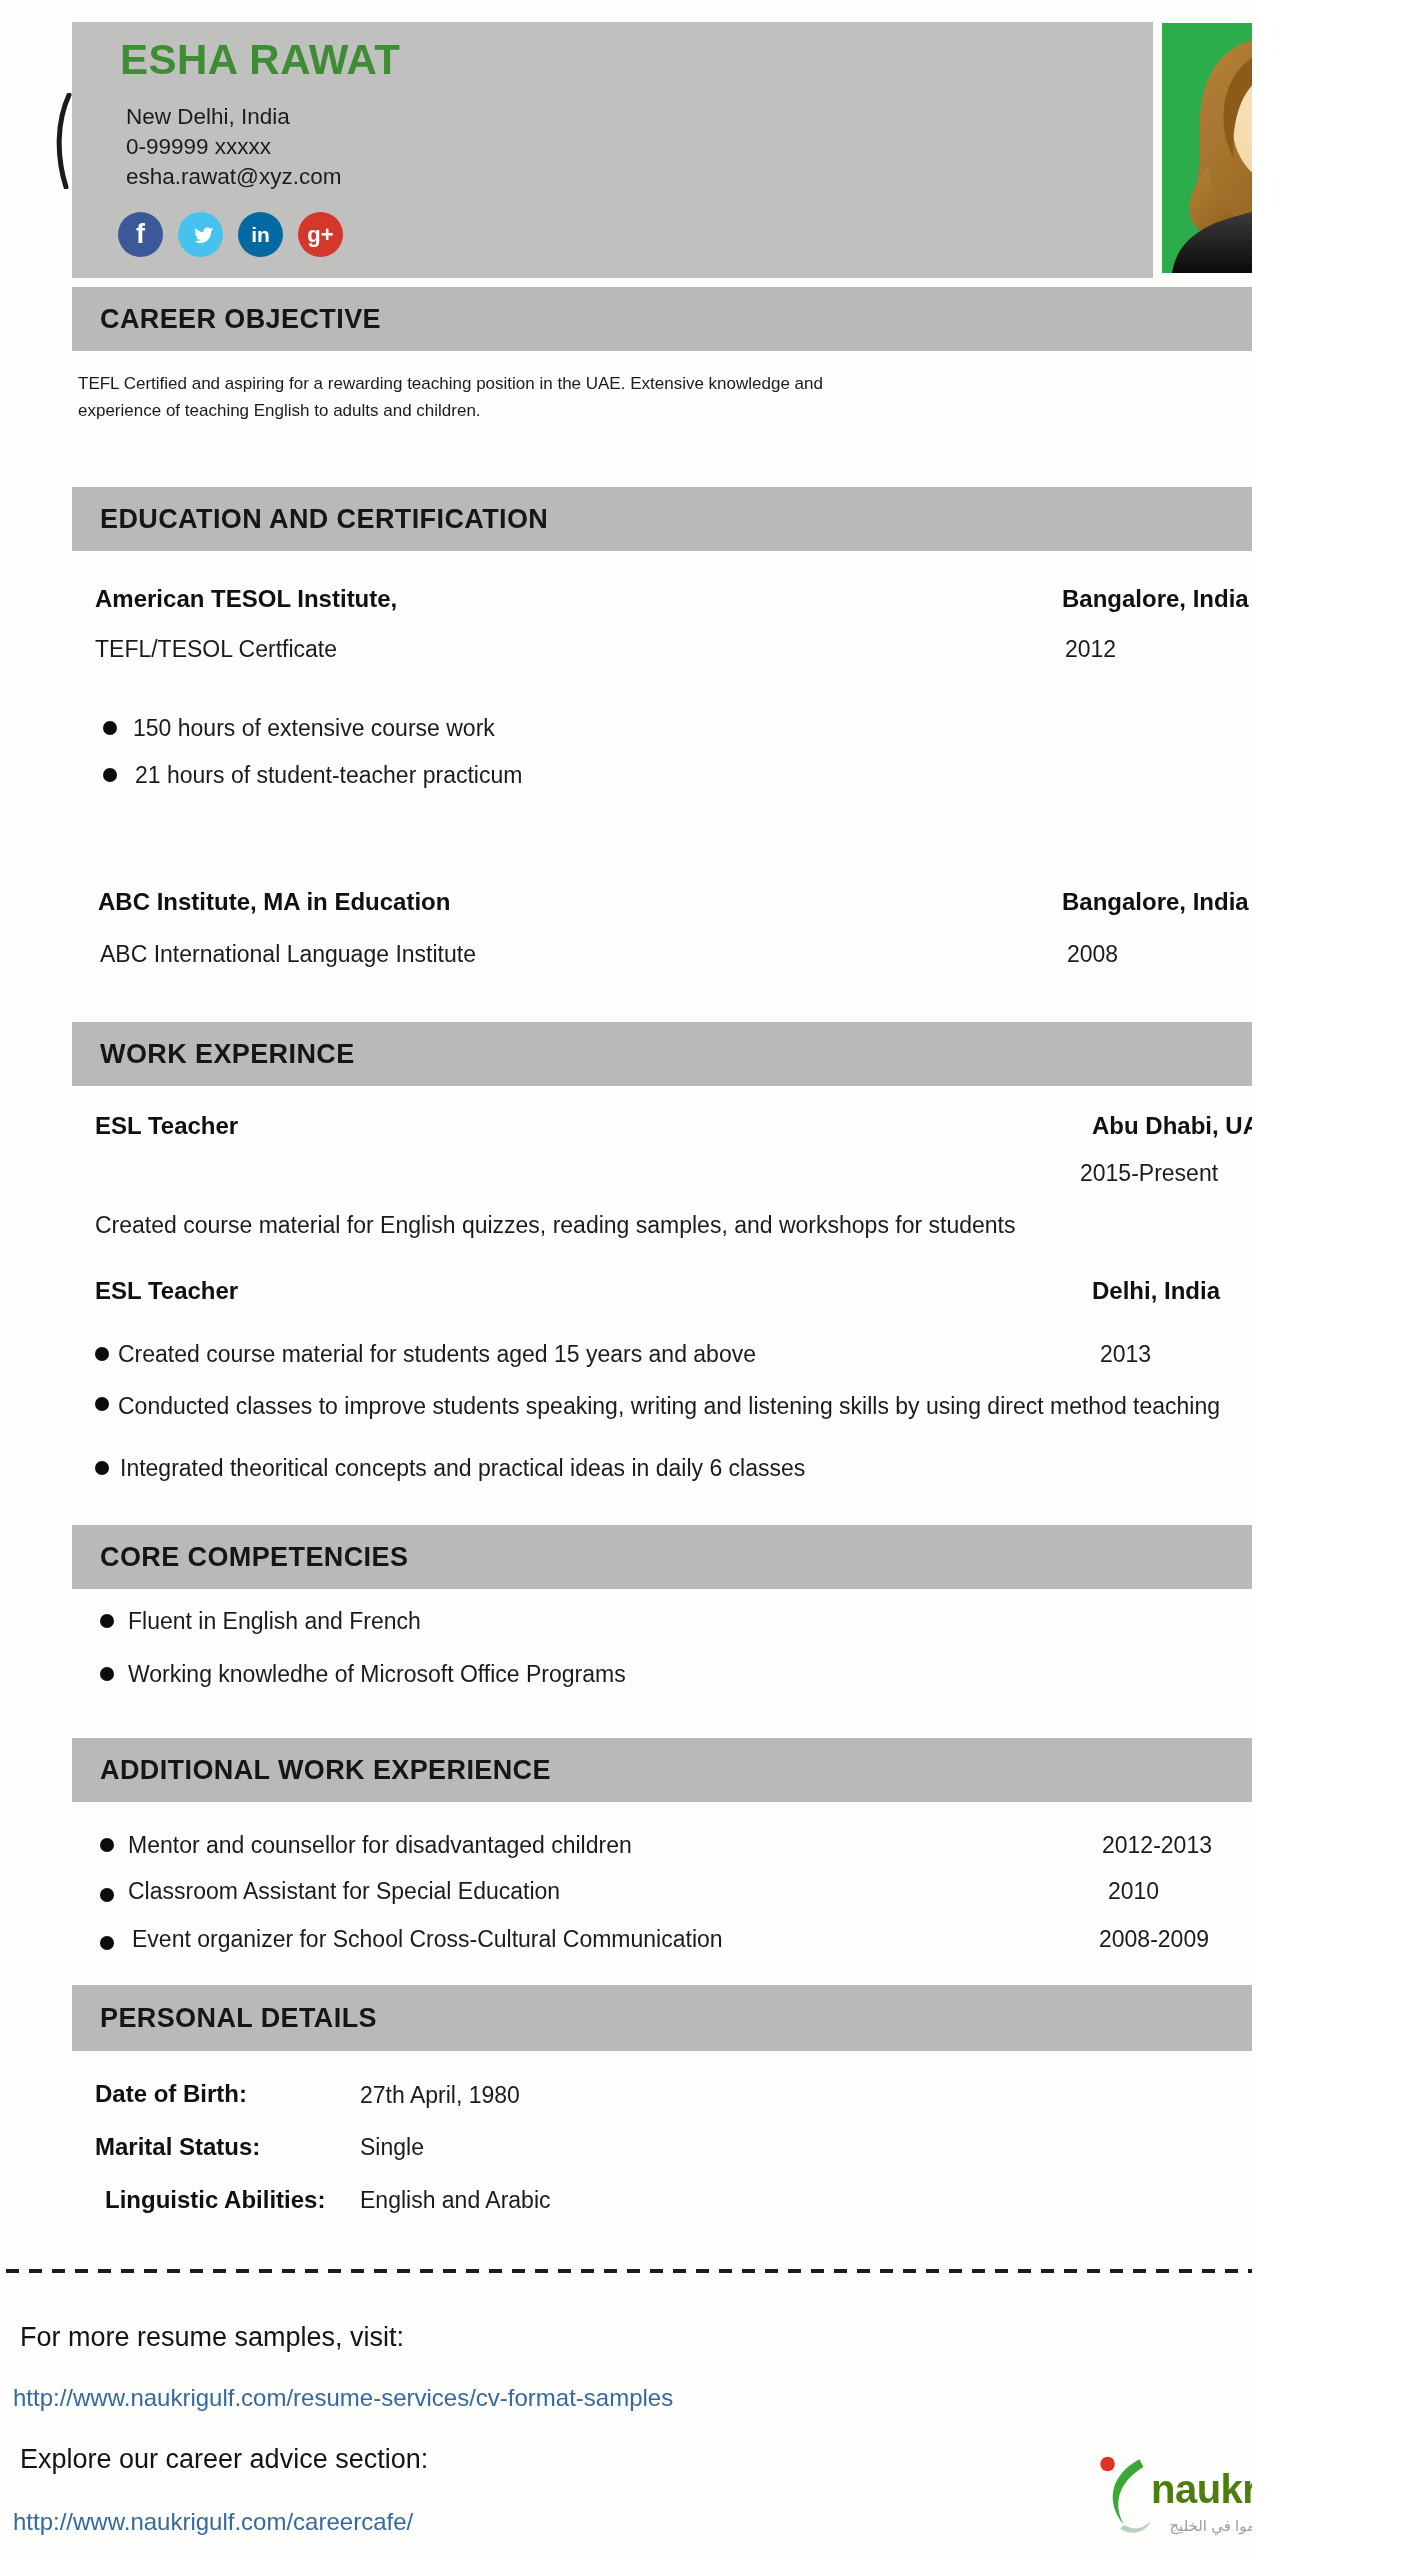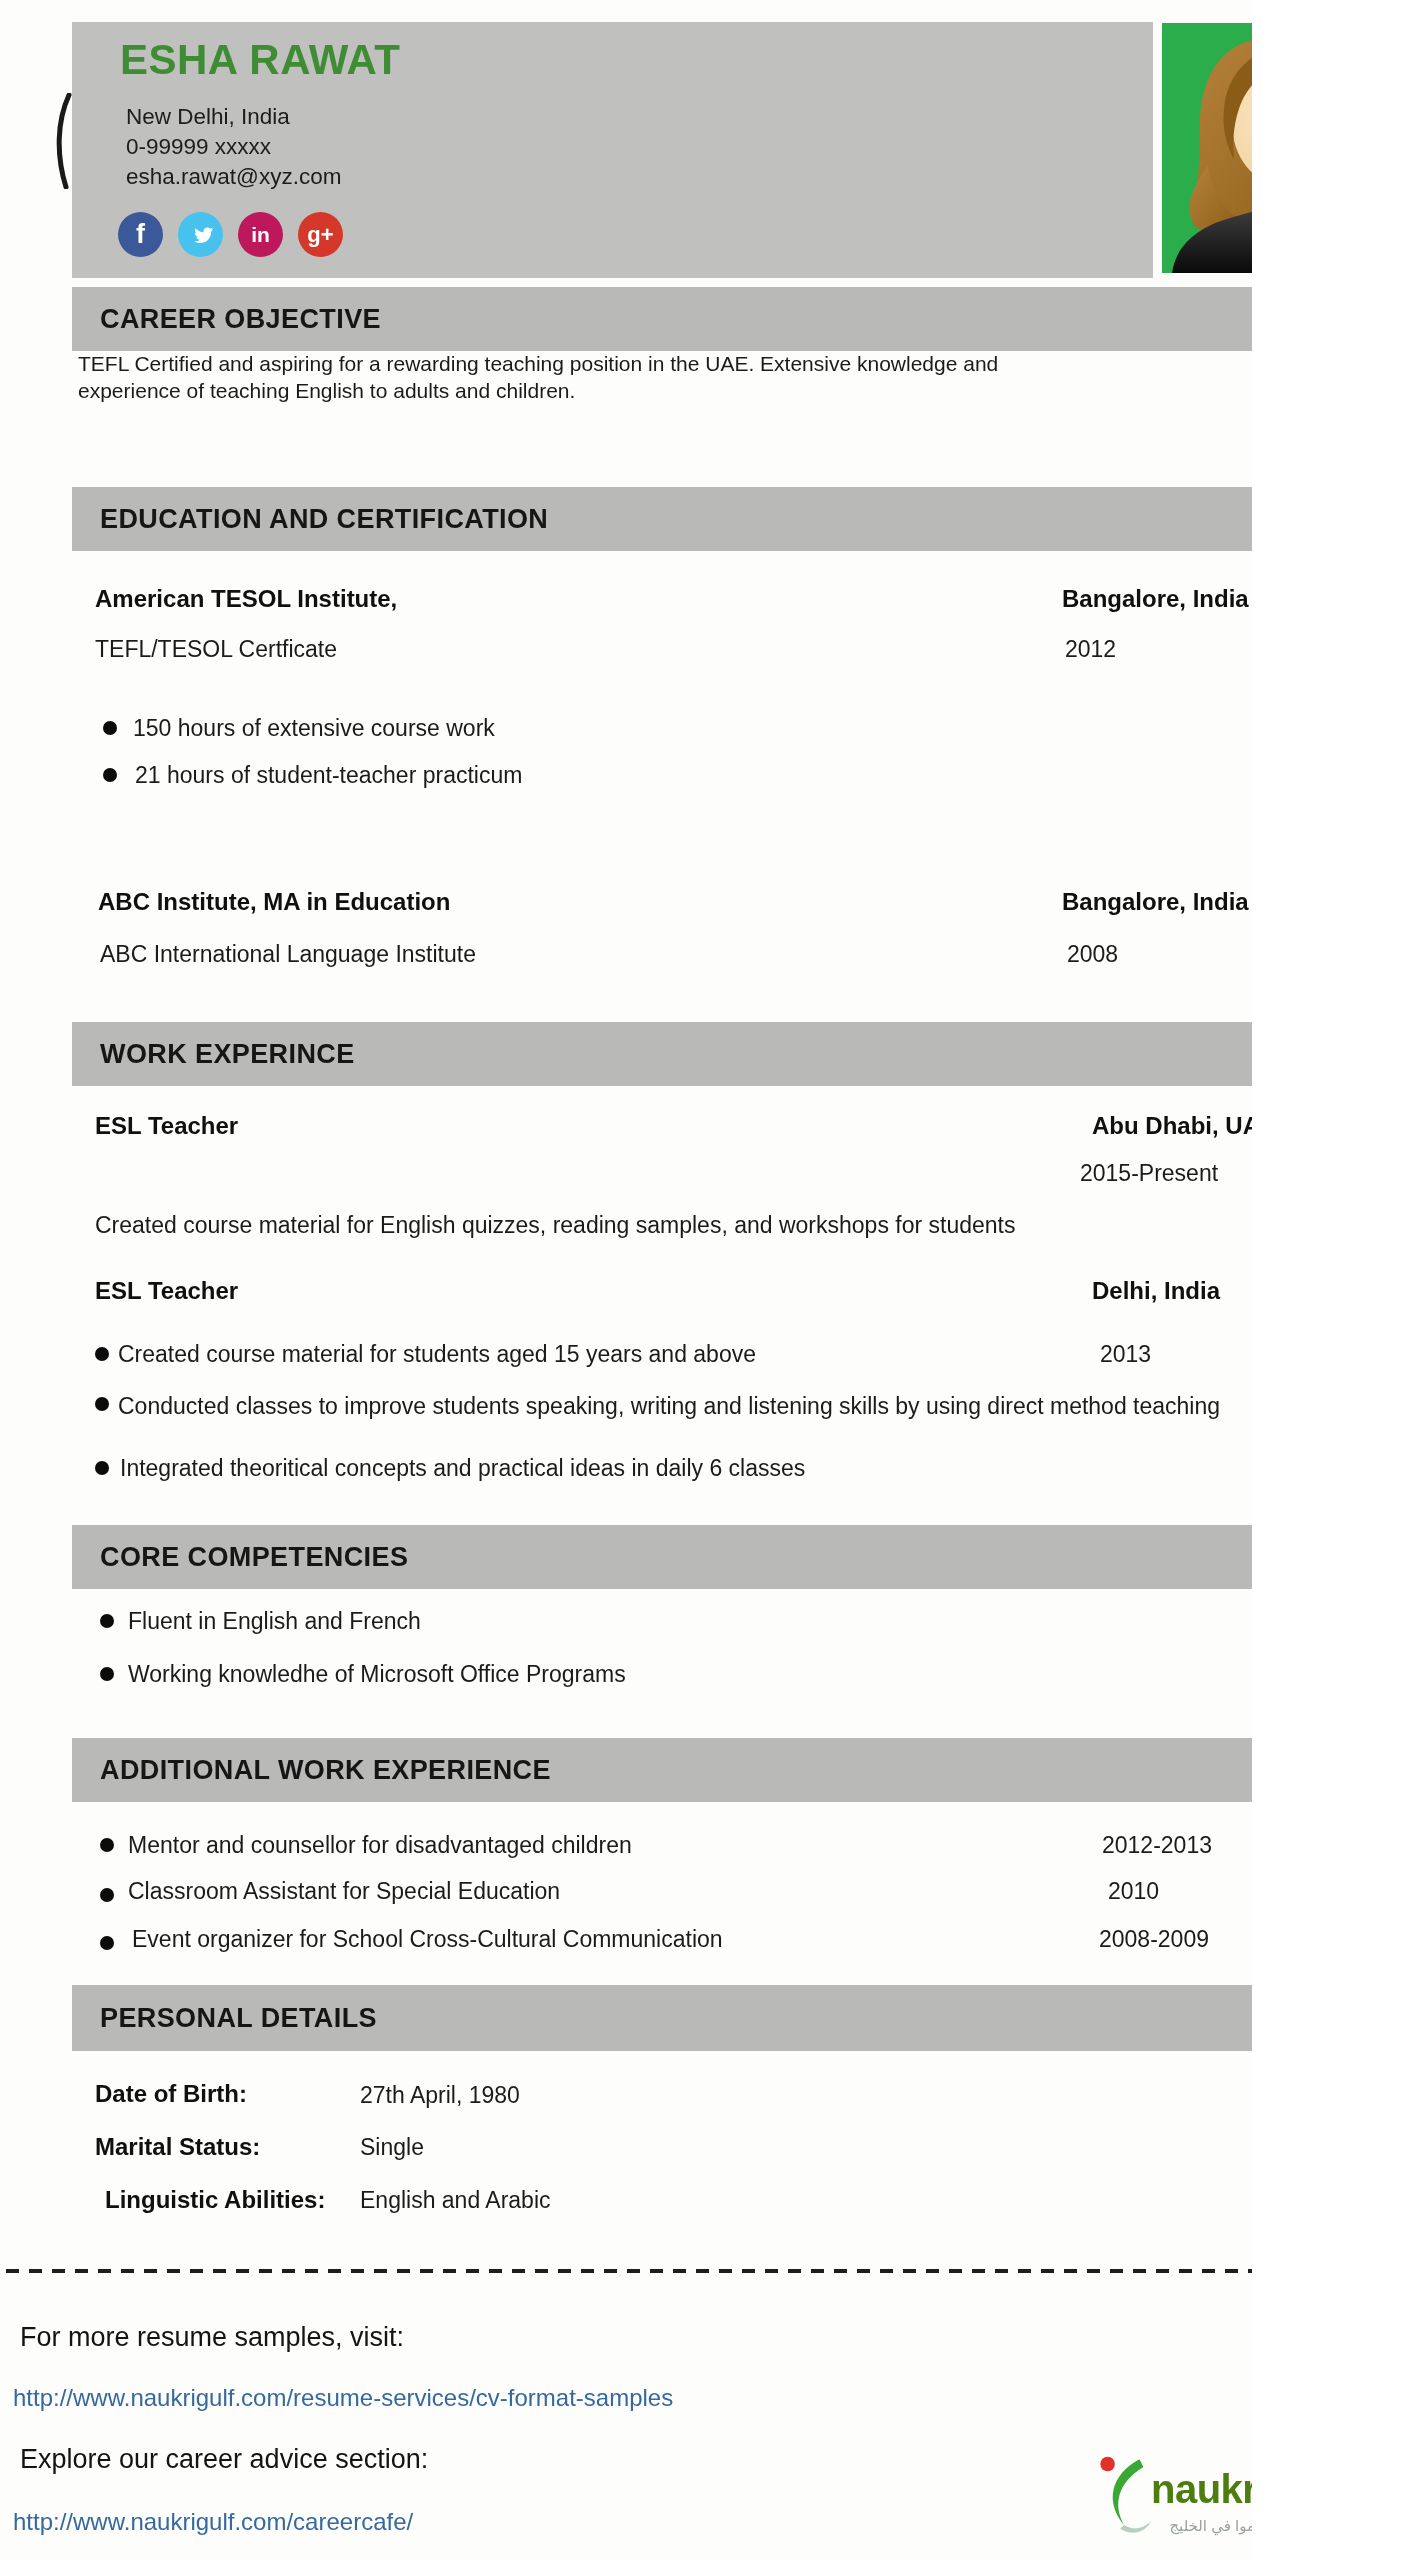--- a/index.html
+++ b/index.html
@@ -11,21 +11,21 @@
   }
   
   .header-box{position:absolute;left:72px;top:22px;width:1081px;height:256px;background:#c0c0be;}
   .name{position:absolute;left:48px;top:14px;font-size:42px;font-weight:bold;letter-spacing:.5px;color:#3e8c34;white-space:nowrap;}
   .contact{position:absolute;left:54px;top:80px;font-size:22.5px;line-height:30px;color:#1c1c1c;}
   .social{position:absolute;left:46px;top:190px;display:flex;gap:15px;}
   .sicon{width:45px;height:45px;border-radius:50%;display:flex;align-items:center;justify-content:center;
          color:#fff;font-weight:bold;font-size:24px;line-height:1;}
   .sicon.fb{background:#3b5998;font-size:27px;}
   .sicon.tw{background:#47c2ee;}
-  .sicon.li{background:#be185d;font-size:21px;}
+  .sicon.li{background:#0369a1;font-size:21px;}
   .sicon.gp{background:#d3382a;font-size:22px;}
   .photo{position:absolute;left:1162px;top:23px;width:228px;height:250px;}
   .artifact{position:absolute;left:53px;top:93px;width:24px;height:96px;}
   
   .bar{position:absolute;left:72px;width:1323px;height:64px;background:#b9b9b8;
        display:flex;align-items:center;box-sizing:border-box;padding-left:28px;
        font-size:27px;font-weight:bold;letter-spacing:.4px;color:#161616;white-space:nowrap;}
   
   .row{position:absolute;left:72px;width:1323px;font-size:23px;color:#1b1b1b;white-space:nowrap;}
   .ltxt{display:inline-block;}
@@ -103,21 +103,21 @@
     <path d="M62 86 C66 36 112 14 148 28 C120 36 92 52 80 78 C72 96 70 118 72 136 C64 122 60 104 62 86 Z" fill="#8a5c17"></path>
     <path d="M168 70 C182 96 184 150 166 182 C158 170 154 150 156 132 C158 112 162 90 168 70 Z" fill="#8a5c17"></path>
     <path d="M100 148 L136 148 L136 200 L100 200 Z" fill="#edca92"></path>
     <path d="M10 250 C14 222 36 204 68 195 L100 186 C104 208 132 208 136 186 L168 195 C200 204 218 222 218 250 Z" fill="url(#sg)"></path>
     <path d="M100 186 C104 206 132 206 136 186 L120 238 Z" fill="#edca92"></path>
   </svg>
 
   <div class="bar" style="top:287px">
     <span>CAREER OBJECTIVE</span>
   </div>
-  <div class="row" style="top:350px;font-size:21px;line-height:27px">
+  <div class="row" style="top:370px;font-size:17px;line-height:27px">
     <div style="margin-left:6px">TEFL Certified and aspiring for a rewarding teaching position in the UAE. Extensive knowledge and</div>
     <div style="margin-left:6px">experience of teaching English to adults and children.</div>
   </div>
 
   <div class="bar" style="top:487px">
     <span>EDUCATION AND CERTIFICATION</span>
   </div>
 
   <div class="row b" style="top:585px">
     <span class="ltxt" style="margin-left:23px">American TESOL Institute,</span>

